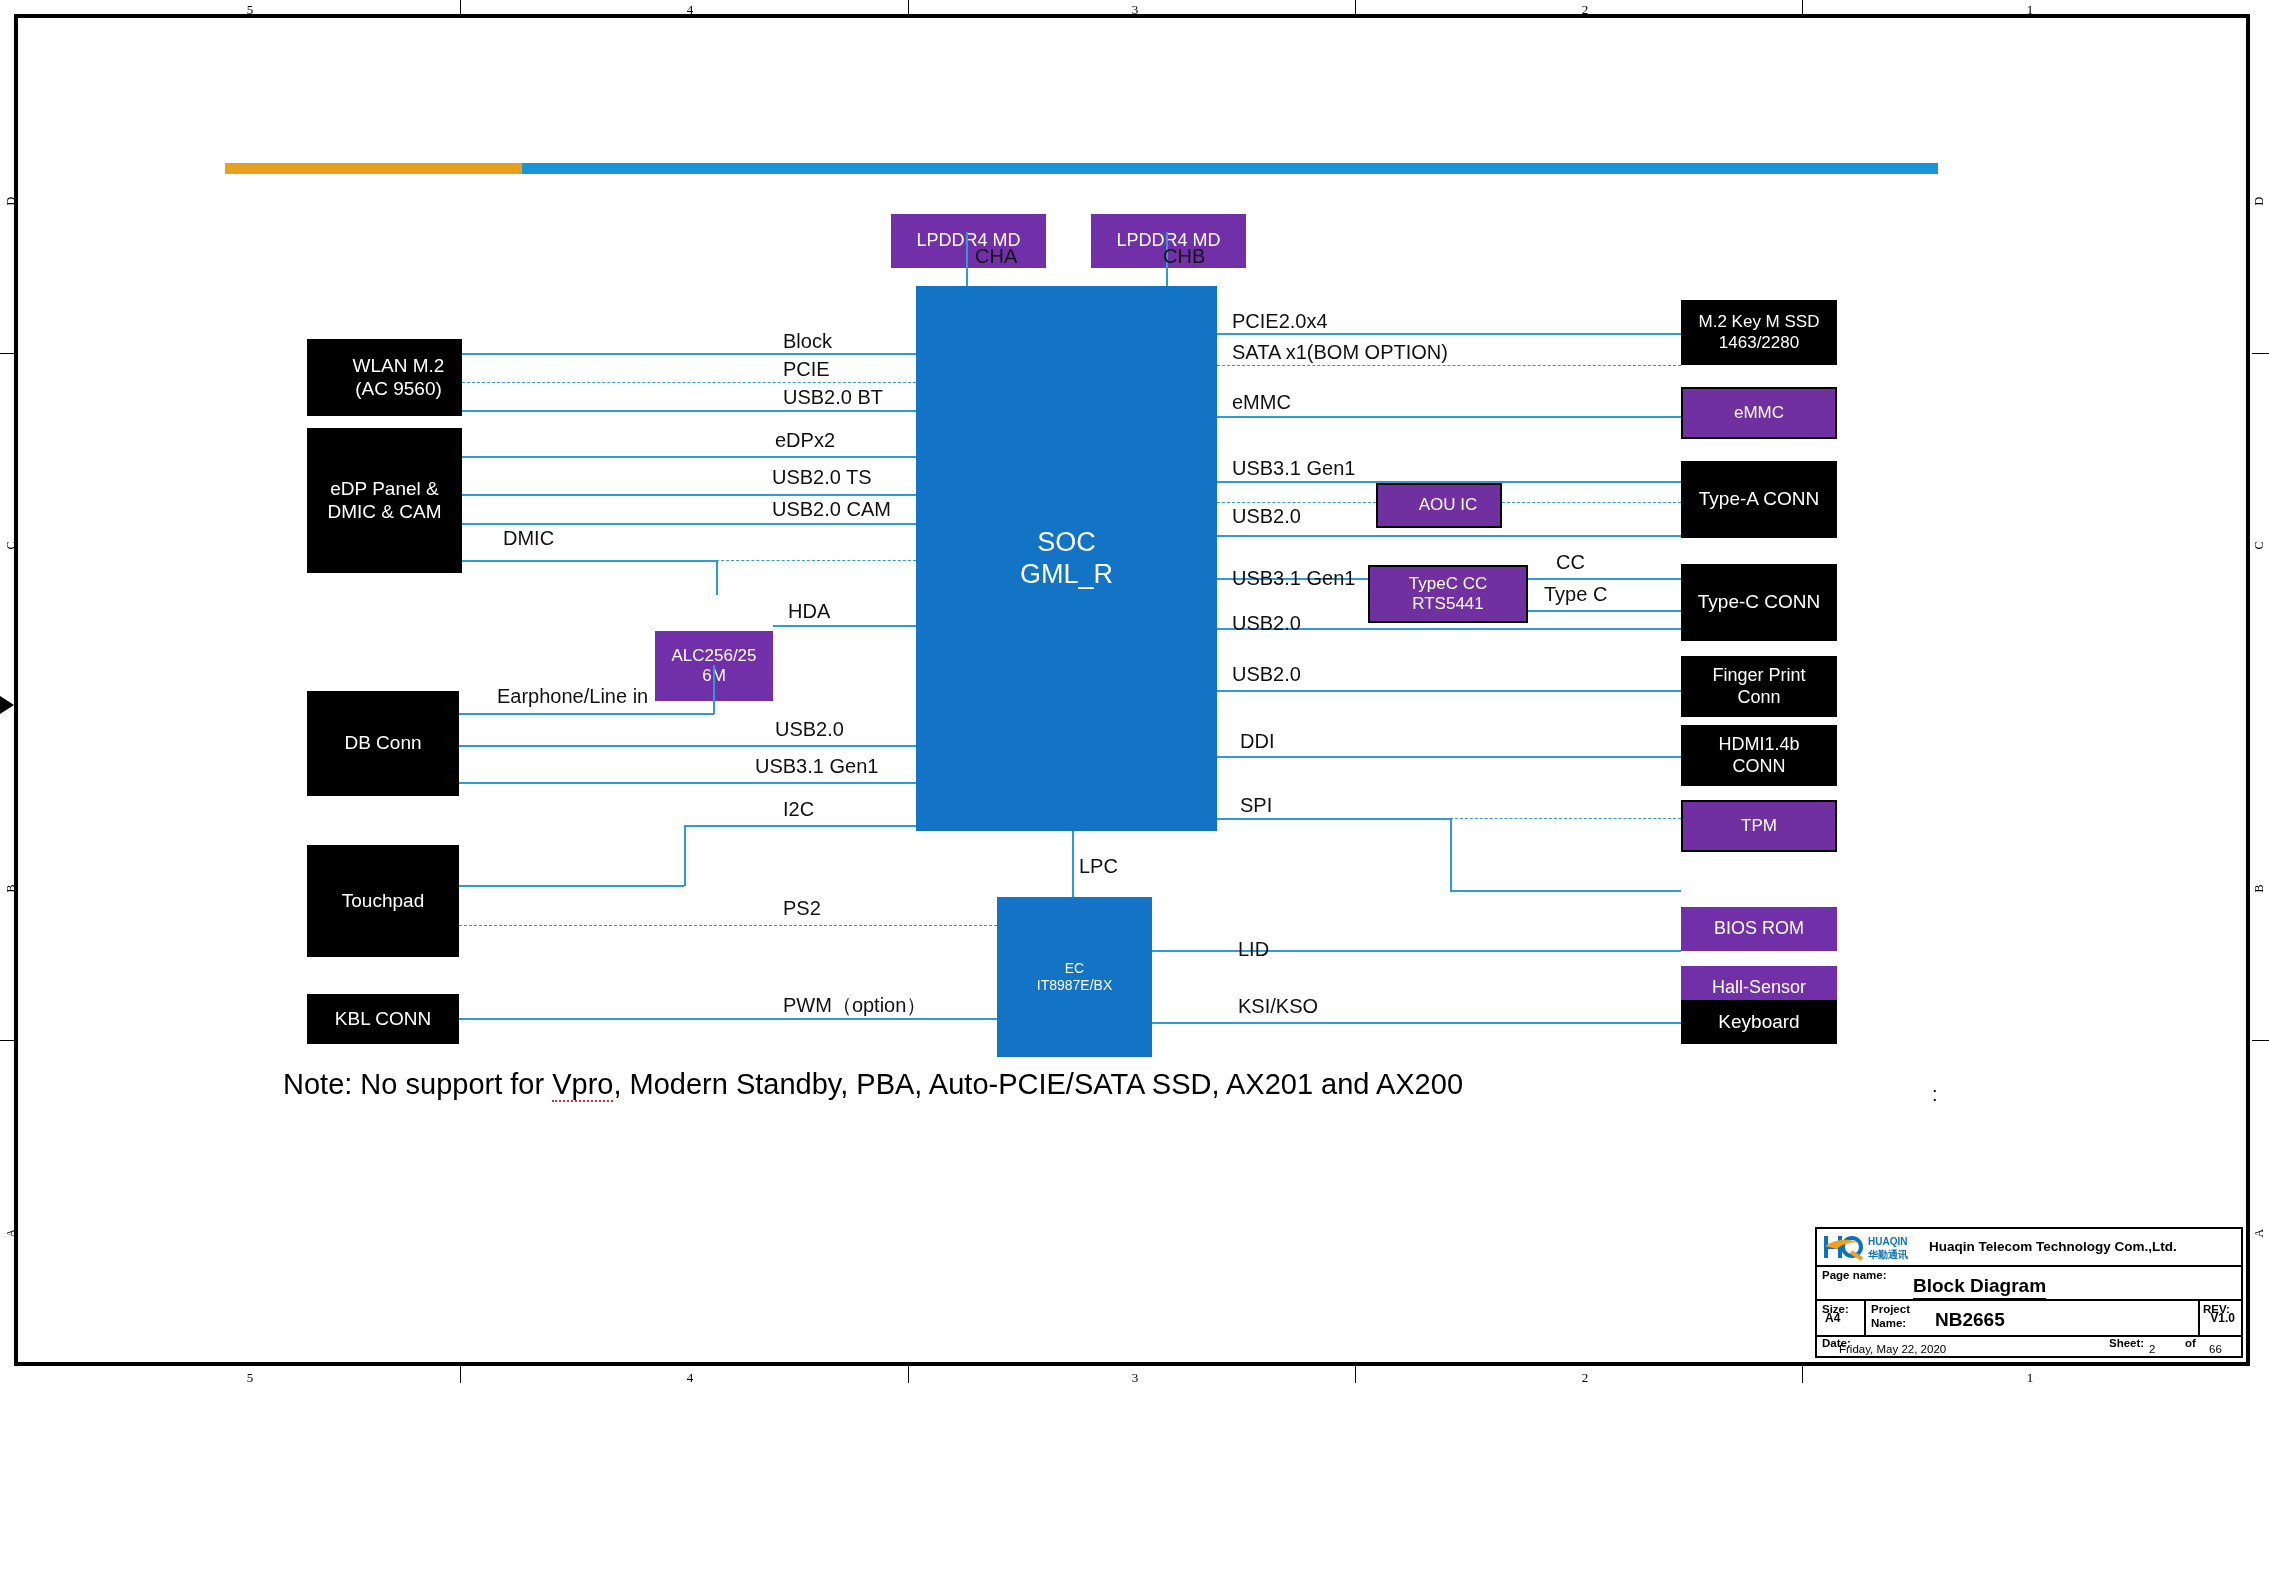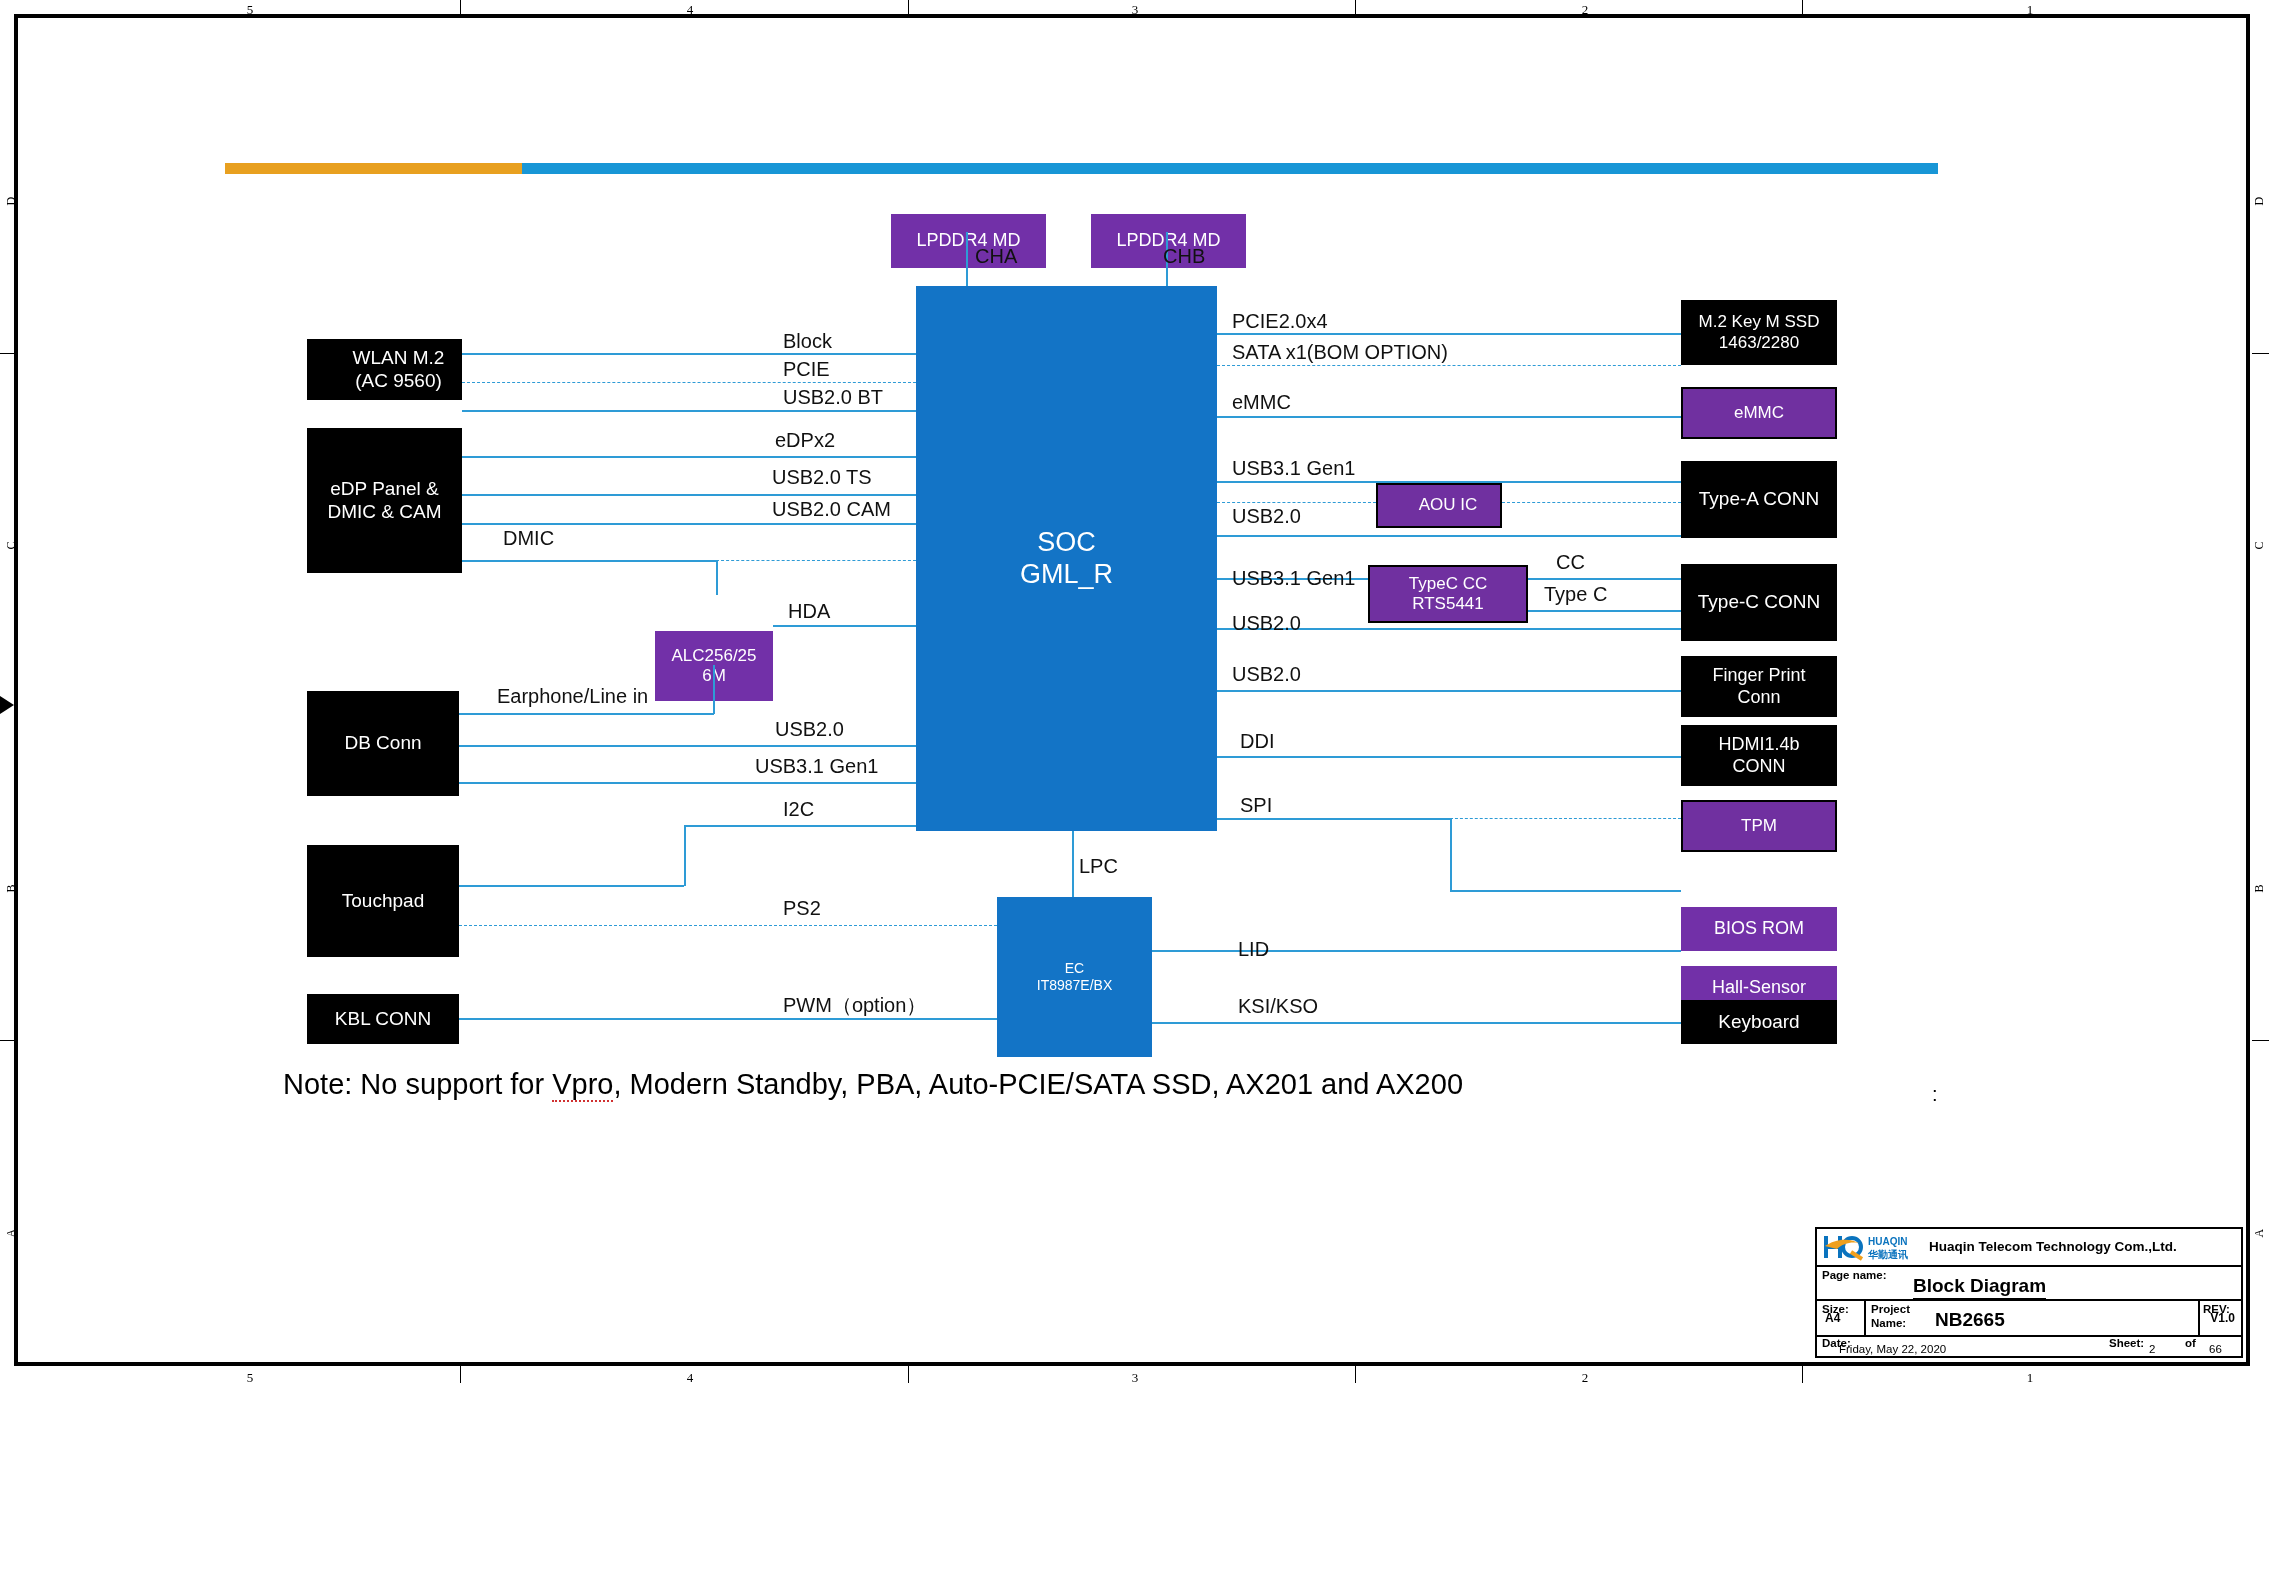--- a/index.html
+++ b/index.html
@@ -126,21 +126,21 @@
   <span>GML_R</span>
 </div>
 
 <div class="ln lnv" style="left:1072px;top:831px;height:66px;"></div>
 <div class="sig" style="left:1079px;top:855px;">LPC</div>
 <div class="blk blk-blue" style="left:997px;top:897px;width:155px;height:160px;flex-direction:column;font-size:14px;">
   <span>EC</span>
   <span>IT8987E/BX</span>
 </div>
 
-<div class="blk blk-black" style="left:307px;top:339px;width:155px;height:61px;flex-direction:column;padding-left:28px;">
+<div class="blk blk-black" style="left:307px;top:339px;width:155px;height:77px;flex-direction:column;padding-left:28px;">
   <span>WLAN M.2</span>
   <span>(AC 9560)</span>
 </div>
 <div class="blk blk-black" style="left:307px;top:428px;width:155px;height:145px;flex-direction:column;">
   <span>eDP Panel &amp;</span>
   <span>DMIC &amp; CAM</span>
 </div>
 <div class="blk blk-black" style="left:307px;top:691px;width:152px;height:105px;">
   <span>DB Conn</span>
 </div>

